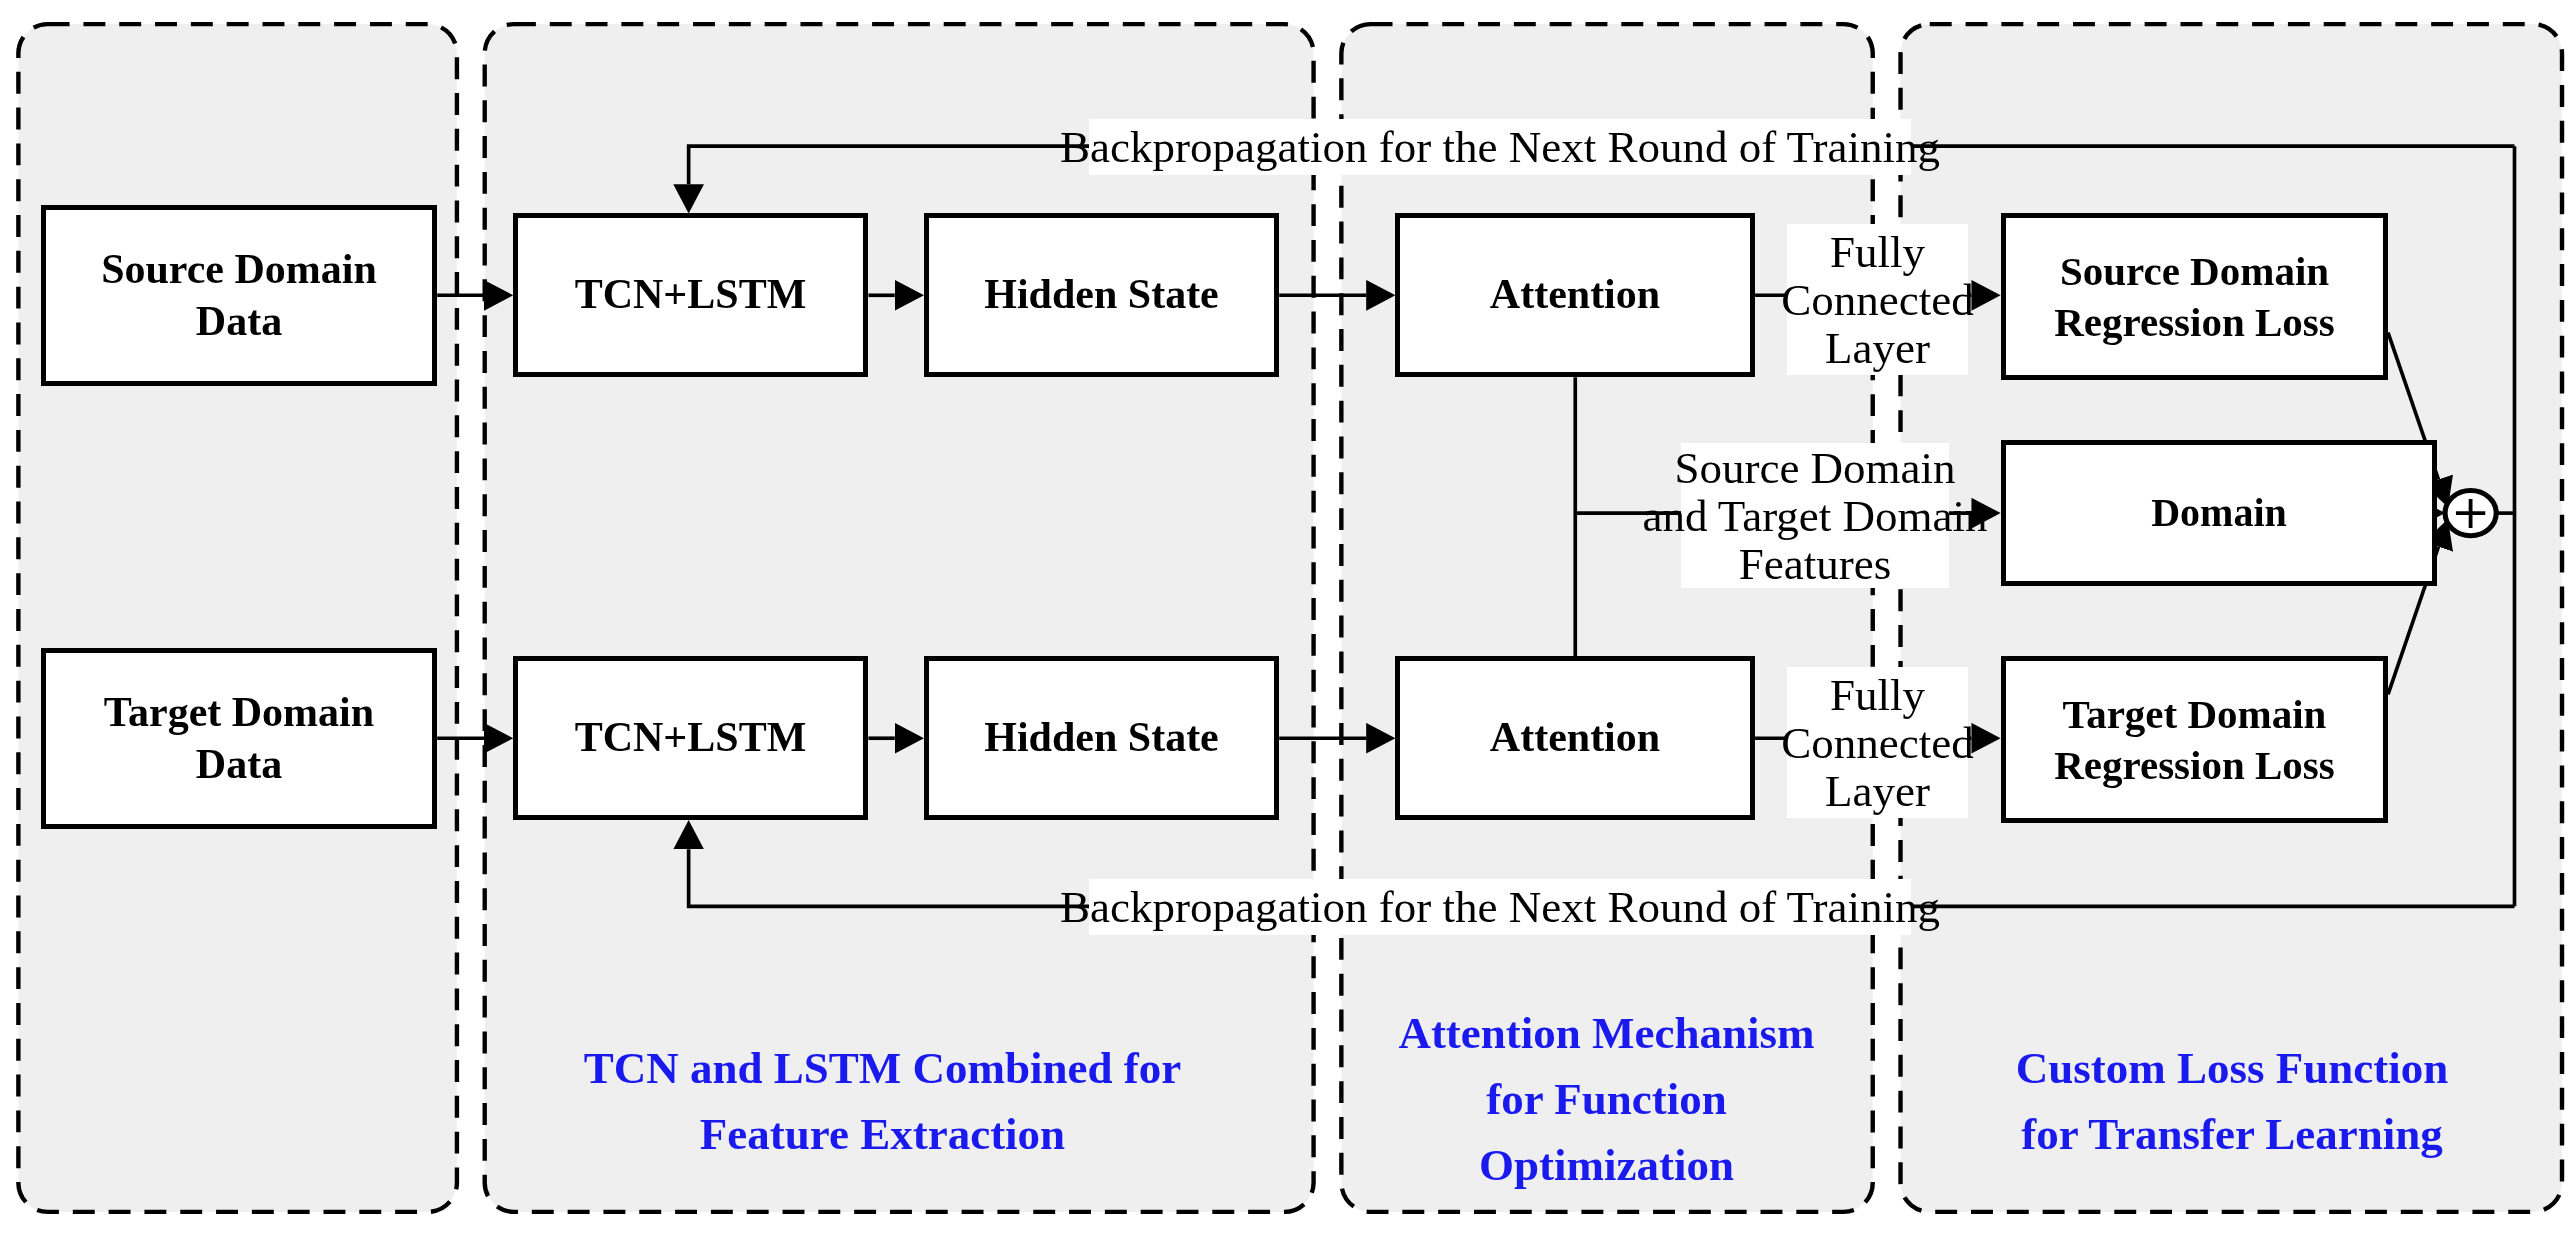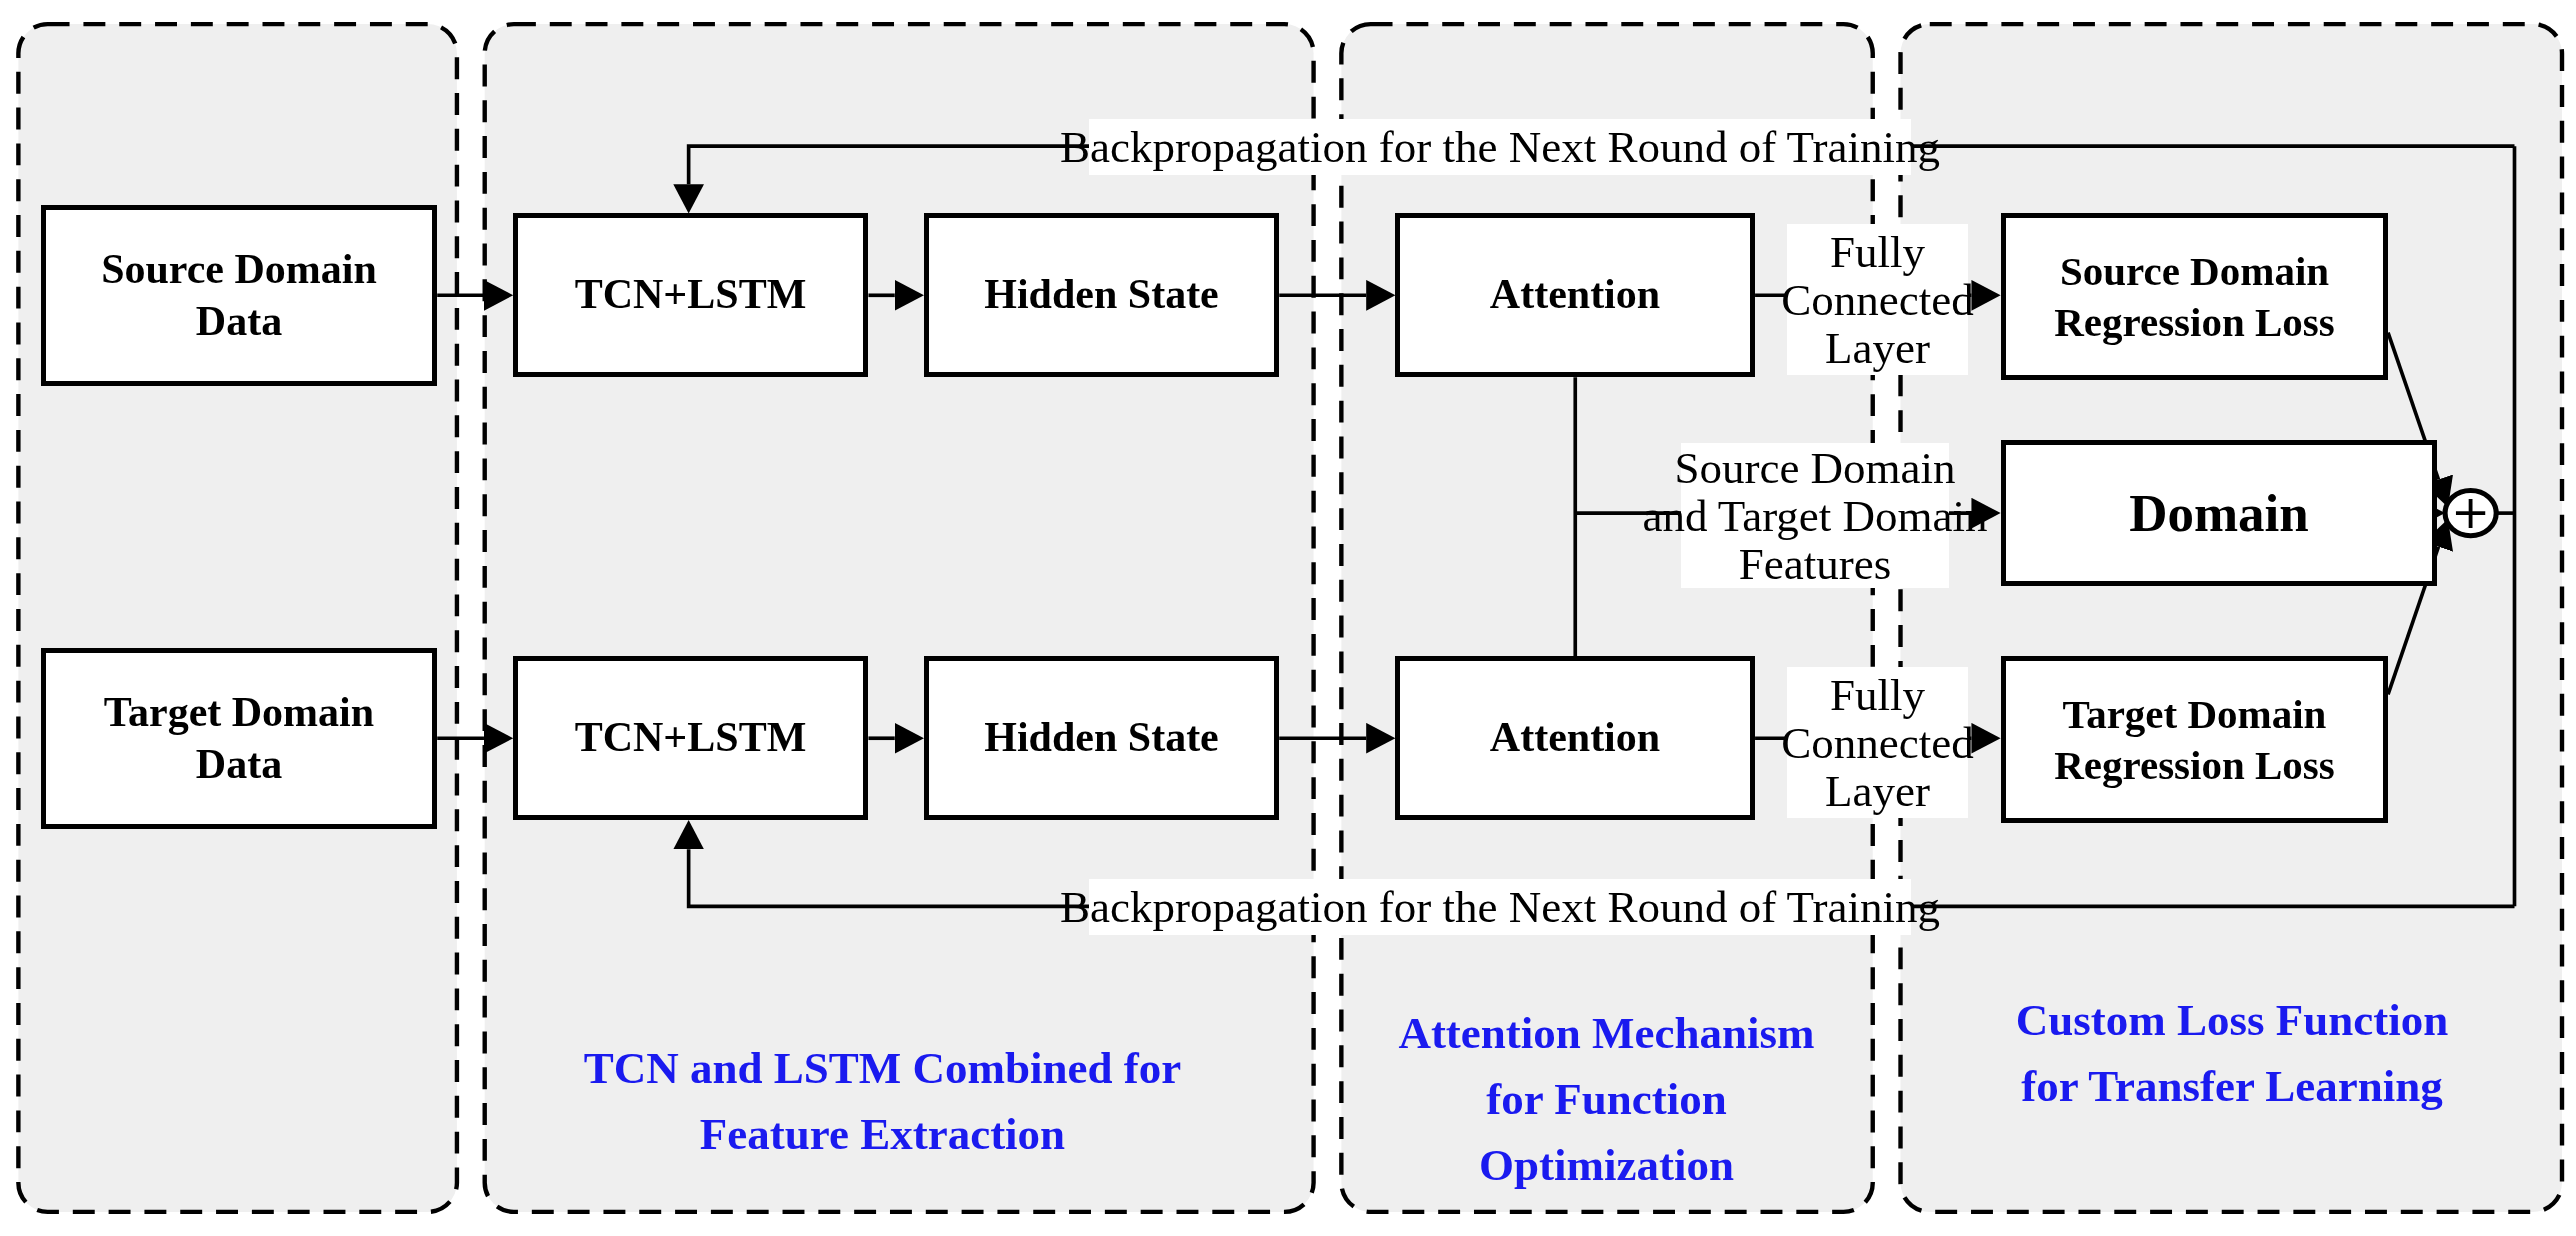--- a/index.html
+++ b/index.html
@@ -140,21 +140,21 @@
     <span>Attention</span>
   </div>
   <div class="node" style="left:1395px; top:656px; width:360px; height:164px;">
     <span>Attention</span>
   </div>
 
   <div class="node" style="left:2001px; top:213px; width:387px; height:167px; font-size:41px;">
     <span>Source Domain</span>
     <span>Regression Loss</span>
   </div>
-  <div class="node" style="left:2001px; top:440px; width:436px; height:146px; font-size:53px;">
+  <div class="node" style="left:2001px; top:440px; width:436px; height:146px; font-size:40px;">
     <span>Domain</span>
   </div>
   <div class="node" style="left:2001px; top:656px; width:387px; height:167px; font-size:41px;">
     <span>Target Domain</span>
     <span>Regression Loss</span>
   </div>
 
   <div class="wlabel" style="left:1089px; top:119px;  width:822px; height:56px;">
     <span>Backpropagation for the Next Round of Training</span>
   </div>
@@ -181,19 +181,19 @@
 
   <div class="caption" style="left:468px; top:998px; width:829px; height:205px; color:#1a1aef;">
     <span>TCN and LSTM Combined for</span>
     <span>Feature Extraction</span>
   </div>
   <div class="caption" style="left:1341px; top:996px; width:531px; height:205px; color:#1a1aef;">
     <span>Attention Mechanism</span>
     <span>for Function</span>
     <span>Optimization</span>
   </div>
-  <div class="caption" style="left:1901px; top:950px; width:662px; height:205px; color:#1a1aef;">
+  <div class="caption" style="left:1901px; top:998px; width:662px; height:205px; color:#1a1aef;">
     <span>Custom Loss Function</span>
     <span>for Transfer Learning</span>
   </div>
 
 </div>
 
 
 </body></html>

